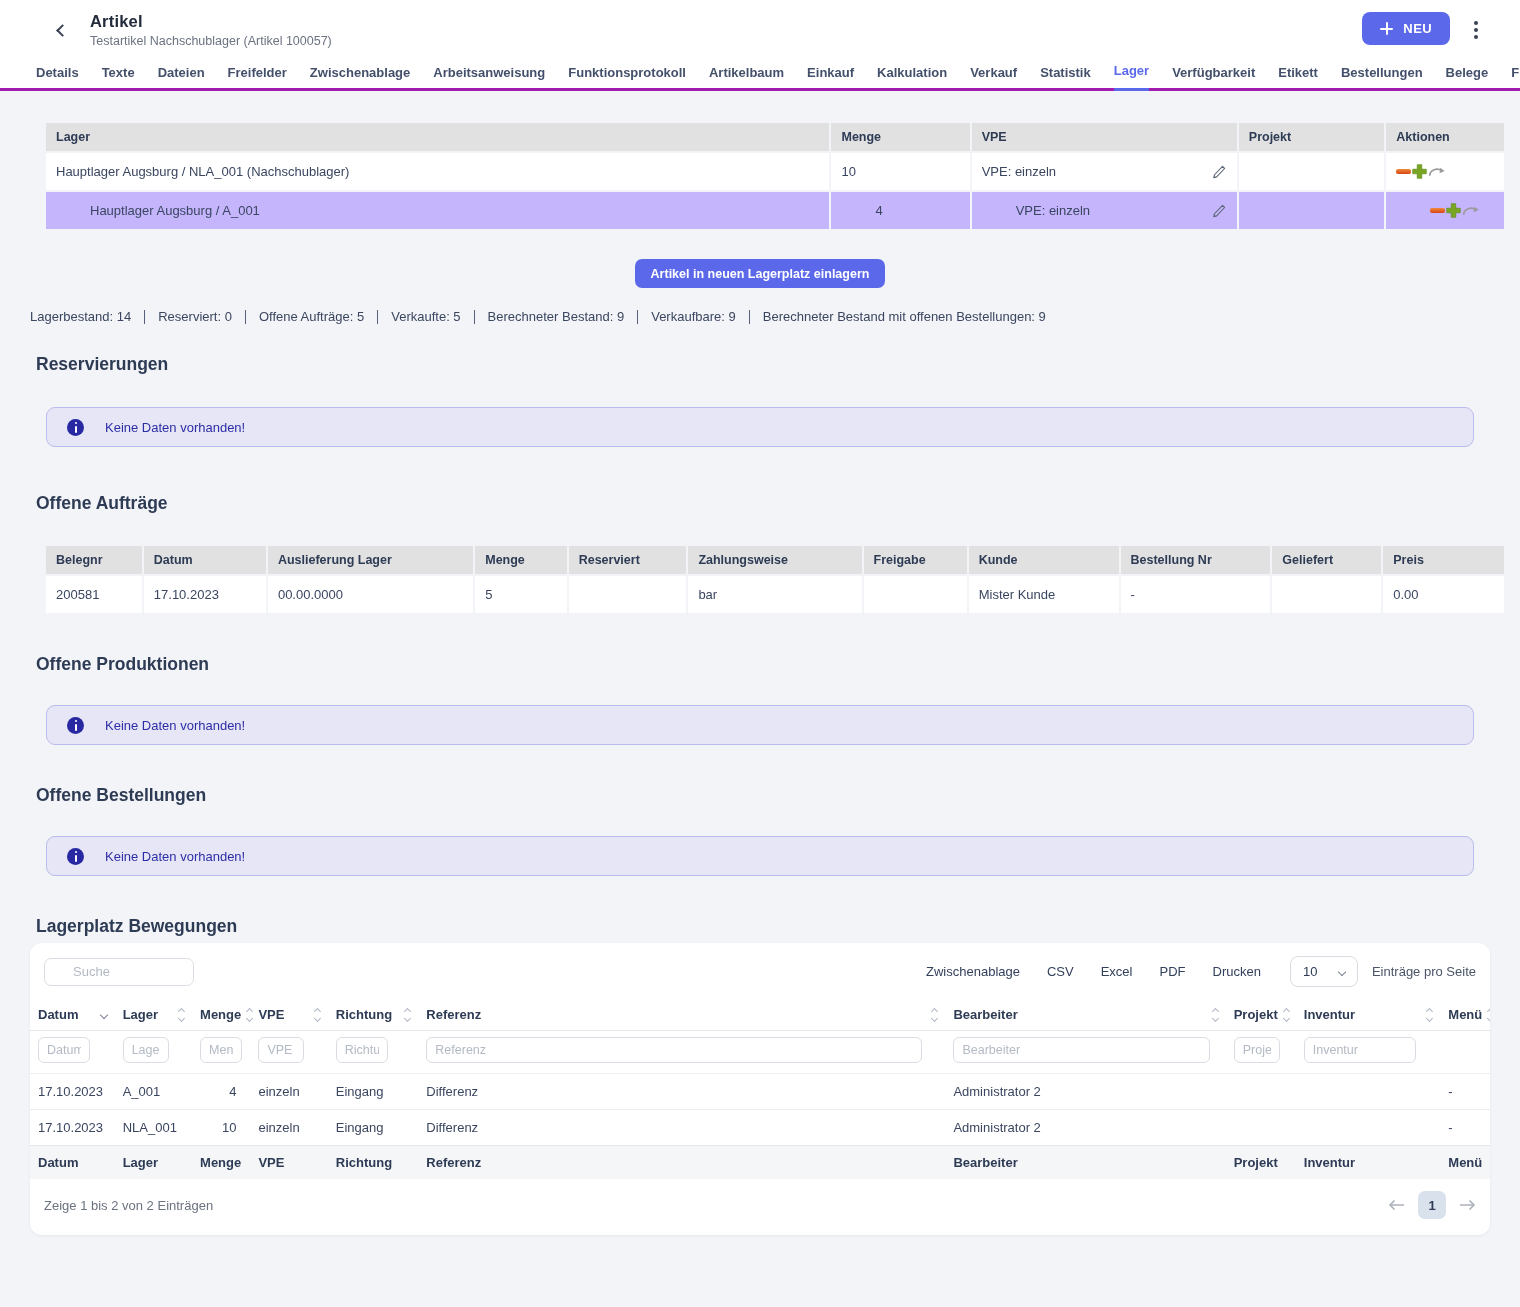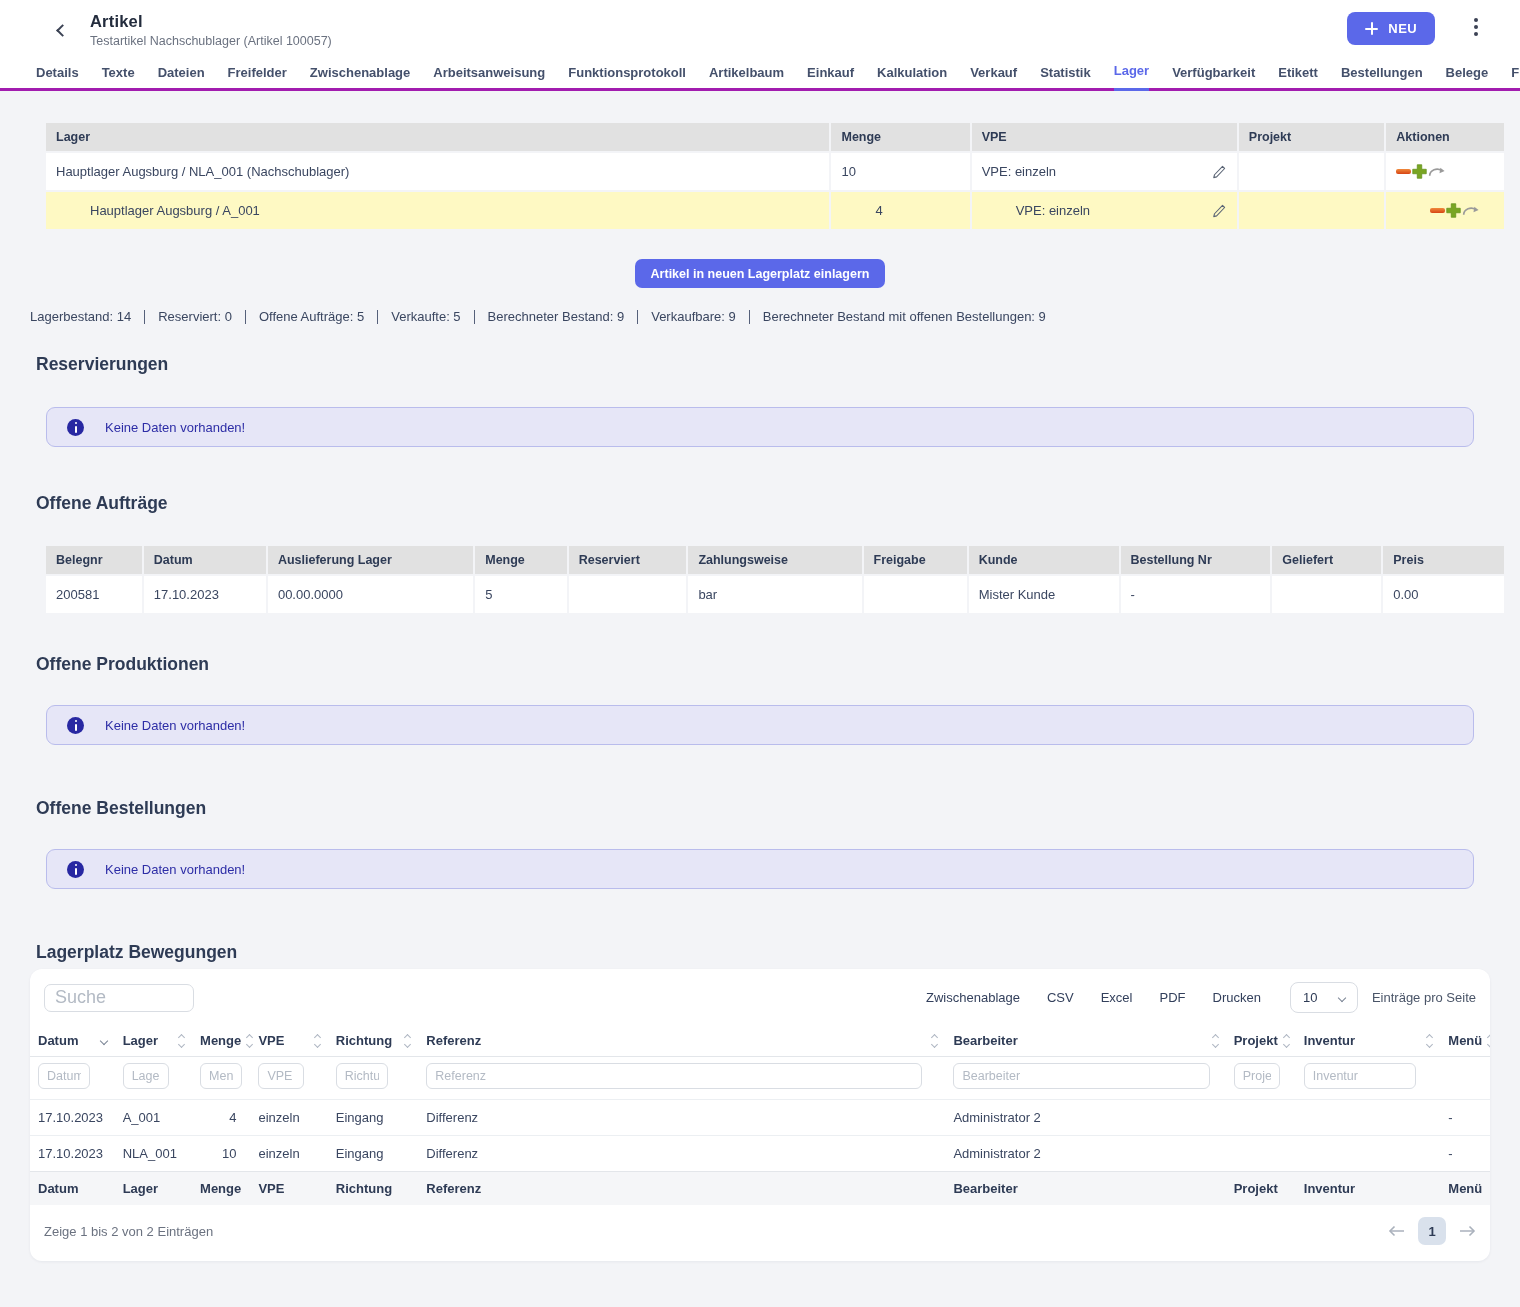--- a/index.html
+++ b/index.html
@@ -6,46 +6,46 @@
   html,body { width:1520px; height:1307px; }
   body { font-family:"Liberation Sans", sans-serif; background:#f3f4f7; color:#3a4660; overflow:hidden; }
 
   
   .topbar { background:#fff; border-bottom:3px solid #a21caf; height:91px; position:relative; }
   .topbar-row { display:flex; align-items:flex-start; padding:12px 36px 0 36px; }
   .back-btn { width:28px; height:28px; display:flex; align-items:center; justify-content:center; margin:4px 14px 0 12px; cursor:pointer; }
   .chevron-left { width:9px; height:9px; border-left:2px solid #3b4254; border-bottom:2px solid #3b4254; transform:rotate(45deg); }
   .title-block h1 { font-size:16.5px; font-weight:700; color:#232c3d; letter-spacing:.2px; }
   .title-block .subtitle { font-size:12.5px; color:#6b7280; margin-top:3px; }
-  .topbar-actions { margin-left:auto; display:flex; align-items:flex-start; gap:33px; }
+  .topbar-actions { margin-left:auto; display:flex; align-items:flex-end; gap:18px; }
   .neu-button { background:#5b68e9; color:#fff; border:none; border-radius:8px; height:33px; padding:0 18px; font-size:13px; font-weight:700; letter-spacing:.4px; display:flex; align-items:center; gap:10px; cursor:pointer; }
   .plus-icon { position:relative; width:13px; height:13px; display:inline-block; }
   .plus-icon::before { content:""; position:absolute; left:0; top:5.5px; width:13px; height:2px; background:#fff; border-radius:1px; }
   .plus-icon::after  { content:""; position:absolute; left:5.5px; top:0; width:2px; height:13px; background:#fff; border-radius:1px; }
   .kebab { display:flex; flex-direction:column; gap:3px; padding:6px; cursor:pointer; }
   .kebab i { width:4px; height:4px; border-radius:50%; background:#3b4254; }
 
   .tabs { display:flex; align-items:center; gap:23px; padding:0 36px; margin-top:14px; height:30px; }
   .tab { font-size:13px; font-weight:700; color:#44506b; padding-bottom:10px; cursor:pointer; white-space:nowrap; }
   .tab.active { color:#5b68e9; border-bottom:3px solid #5b68e9; }
 
   
   .content { padding:0 30px; }
   .section-title { font-size:17.5px; font-weight:700; color:#2e3b55; padding-left:6px; }
   .t1 { margin-top:28px; } .t2 { margin-top:30px; } .t3 { margin-top:46px; }
-  .t4 { margin-top:39px; } .t5 { margin-top:53px; }
+  .t4 { margin-top:39px; } .t5 { margin-top:40px; }
 
   .inset { margin-left:16px; margin-right:16px; }
 
   
   table.grey-table { width:100%; border-collapse:separate; border-spacing:0; table-layout:fixed; font-size:13px; }
   table.grey-table th { background:#e1e1e1; color:#2e3b55; font-weight:700; text-align:left; padding:7px 10px; border-right:2px solid #f3f4f7; border-bottom:2px solid #f3f4f7; font-size:12.5px; }
   table.grey-table td { padding:11px 10px; border-right:2px solid #f3f4f7; border-bottom:2px solid #f3f4f7; color:#3a4660; }
   table.grey-table tr.row-odd td { background:#fff; }
-  table.grey-table tr.row-even td { background:#fef9c3;padding-left:44px; }
+  table.grey-table tr.row-even td { background:#c4b5fd;padding-left:44px; }
   .stock-table { margin-top:32px; }
   .orders-table { margin-top:32px; }
 
   .vpe-cell { display:flex; align-items:center; justify-content:space-between; }
   .icon-btn { background:none; border:none; cursor:pointer; padding:0; display:inline-flex; align-items:center; }
   .actions-cell { display:flex; align-items:center; gap:1px; }
   .minus-bar { width:15px; height:5px; border-radius:2px; background:linear-gradient(#f08a3c,#d64414); display:inline-block; }
 
   .btn-center-wrap { display:flex; justify-content:center; margin-top:28px; }
   .store-button { background:#5b68e9; color:#fff; border:none; border-radius:7px; height:29px; padding:0 16px; font-size:12.5px; font-weight:700; cursor:pointer; }
@@ -56,21 +56,21 @@
 
   .info-box { margin-top:32px; background:#e6e6f7; border:1px solid #b9bcec; border-radius:9px; height:40px; display:flex; align-items:center; padding:0 20px; gap:21px; }
   .info-box .msg { color:#2d2da6; font-size:13px; }
   .info-icon { width:17px; height:17px; border-radius:50%; background:#2828a2; position:relative; flex:none; }
   .info-icon::before { content:""; position:absolute; left:7.5px; top:3px; width:2.5px; height:2.5px; background:#fff; border-radius:50%; }
   .info-icon::after { content:""; position:absolute; left:7.5px; top:7px; width:2.5px; height:7px; background:#fff; border-radius:1px; }
 
   
   .card { background:#fff; border-radius:12px; margin-top:6px; box-shadow:0 1px 3px rgba(20,30,60,.06); overflow:hidden; }
   .card-toolbar { display:flex; align-items:center; justify-content:space-between; padding:13px 14px 12px 14px; }
-  .search-input { width:150px; height:28px; border:1px solid #d9dde3; border-radius:7px; padding:0 10px; font-size:18px; color:#3a4660; outline:none; font-family:inherit; }
+  .search-input { width:150px; height:28px; border:1px solid #d9dde3; border-radius:7px; padding:0 28px; font-size:13px; color:#3a4660; outline:none; font-family:inherit; }
   .search-input::placeholder { color:#b3bac4; }
   .toolbar-right { display:flex; align-items:center; }
   .export-btn { background:none; border:none; font-family:inherit; font-size:13px; font-weight:400; color:#33405c; margin-left:27px; cursor:pointer; }
   .page-size-select { margin-left:29px; width:68px; height:31px; border:1px solid #d9dde3; border-radius:8px; display:flex; align-items:center; justify-content:space-between; padding:0 12px; font-size:13px; color:#2e3b55; cursor:pointer; }
   .per-page-label { margin-left:14px; font-size:13px; color:#4a5568; }
 
   table.mv-table { width:100%; border-collapse:collapse; table-layout:fixed; font-size:13px; }
   .mv-table thead th { padding:8px 8px; border-bottom:1px solid #e3e6ea; }
   .mv-th { display:flex; align-items:center; justify-content:space-between; font-weight:700; color:#2e3b55; font-size:13px; cursor:pointer; }
   .sort-icon { display:flex; flex-direction:column; align-items:center; gap:2px; margin-left:6px; flex:none; }

